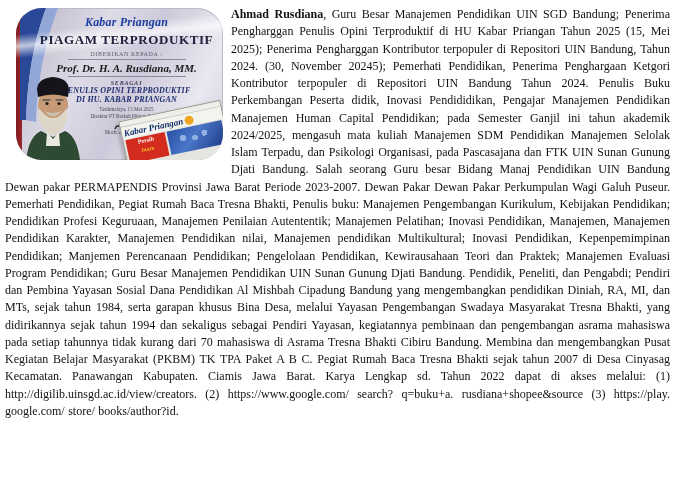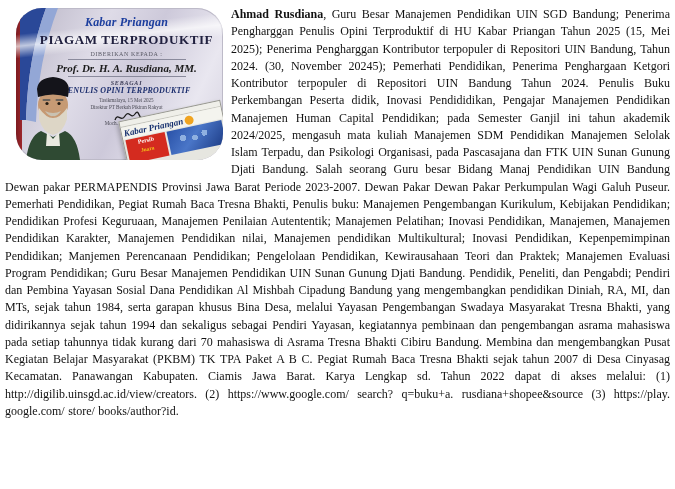--- a/index.html
+++ b/index.html
@@ -77,20 +77,21 @@
 
     <div class="cert-content">
       <div class="cert-masthead">Kabar Priangan</div>
       <div class="cert-title">PIAGAM TERPRODUKTIF</div>
       <div class="cert-kepada">DIBERIKAN KEPADA :</div>
       <div class="cert-line"></div>
       <div class="cert-recipient">Prof. Dr. H. A. Rusdiana, MM.</div>
       <div class="cert-line"></div>
       <div class="cert-sebagai">SEBAGAI</div>
       <div class="cert-award">PENULIS OPINI TERPRODUKTIF</div>
+      <div class="cert-award">DI HU. KABAR PRIANGAN</div>
       <div class="cert-small first">Tasikmalaya, 15 Mei 2025</div>
       <div class="cert-small">Direktur PT Berkah Pikiran Rakyat</div>
       <svg class="cert-signature" width="30" height="12" viewBox="0 0 30 12">
         <path d="M3 9 C6 1, 9 12, 13 5 S19 9, 23 3 S27 8, 29 5" stroke="#1c1c1c" stroke-width="1.3" fill="none"></path>
       </svg>
       <div class="cert-small">Moch. Ainurdin, S.E.</div>
     </div>
 
     <svg class="cert-man" width="72" height="86" viewBox="0 0 72 86">
       <path d="M9 86 Q12 62 24 57 L36 63 L48 57 Q60 62 63 86 Z" fill="#2f4a33"></path>

